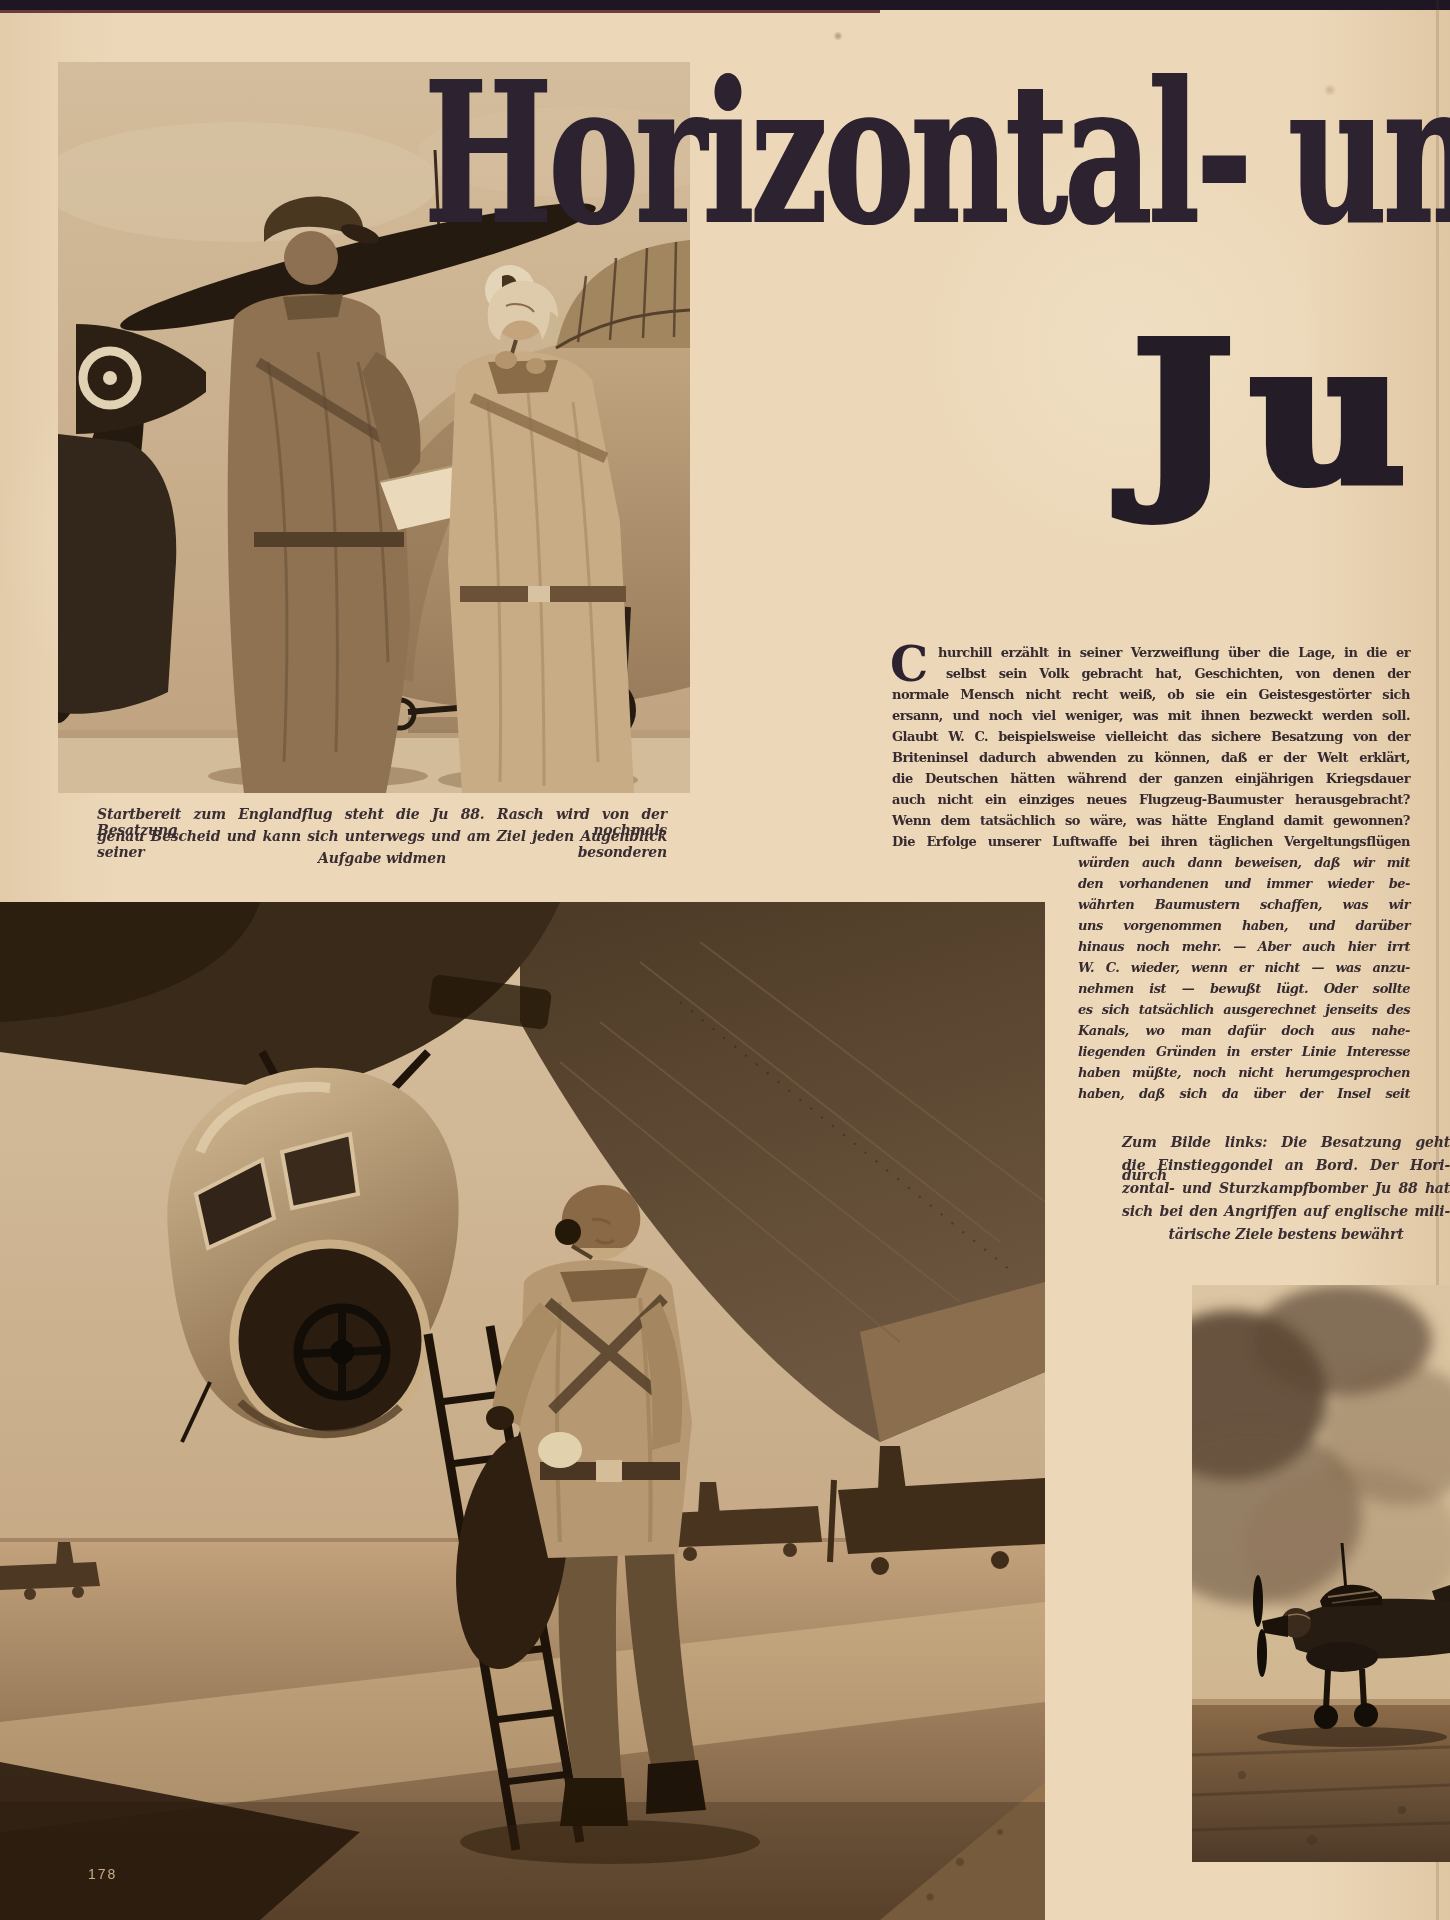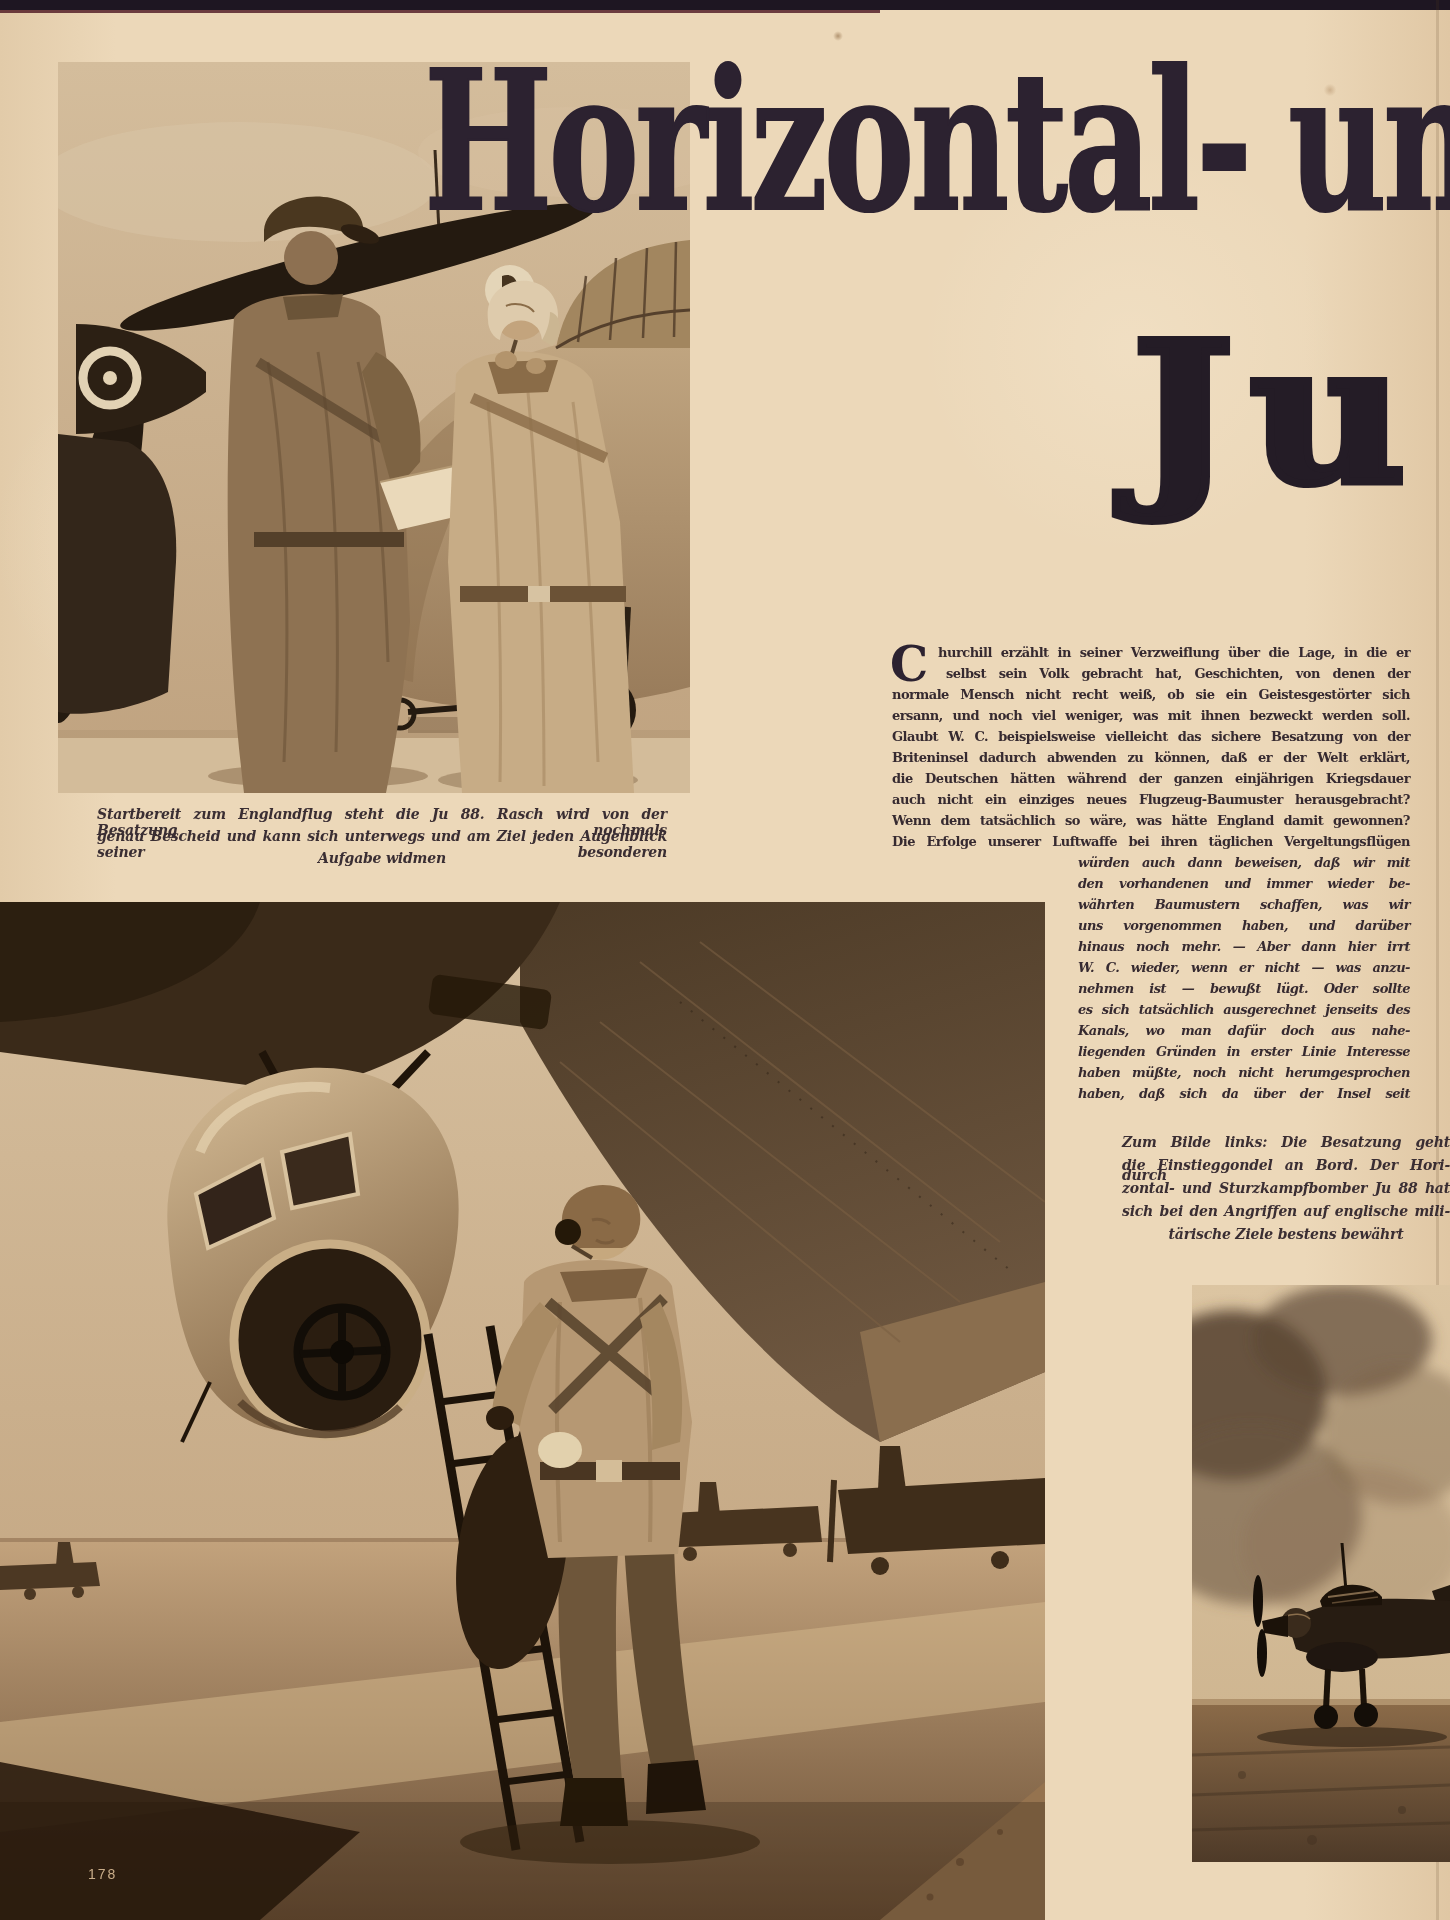--- a/index.html
+++ b/index.html
@@ -17,21 +17,21 @@
   .edge-crease{position:absolute;left:1436px;top:0;width:3px;height:1920px;background:rgba(90,60,30,.16);}
   .top-band{position:absolute;left:0;top:0;width:1450px;height:10px;background:#1e1622;}
   .top-band-red{position:absolute;left:0;top:10px;width:880px;height:3px;background:#4c1520;opacity:.8;}
 
   .photo{position:absolute;display:block;margin:0;padding:0;line-height:0;}
   .photo svg{display:block;}
   .photo-top{left:58px;top:62px;width:632px;height:731px;}
   .photo-main{left:0;top:902px;width:1045px;height:1018px;}
   .photo-right{left:1192px;top:1285px;width:258px;height:577px;}
 
-  .headline{position:absolute;left:0;top:0;width:1450px;height:260px;margin:0;z-index:5;}
+  .headline{position:absolute;left:0;top:12px;width:1450px;height:260px;margin:0;z-index:5;}
   .headline span{position:absolute;top:44px;font-size:136px;font-weight:bold;line-height:1;
     letter-spacing:-4px;color:var(--c-ink,#2c2230);-webkit-text-stroke:1.5px var(--c-ink,#2c2230);
     transform:scaleY(1.42);transform-origin:top left;white-space:nowrap;}
   .headline .part1{left:424px;}
   .headline .part2{left:1288px;}
 
   .ju{position:absolute;left:1132px;top:318px;margin:0;font-size:192px;line-height:1;font-weight:bold;
     letter-spacing:14px;color:#241c26;-webkit-text-stroke:8px #241c26;
     transform:scaleX(1.12);transform-origin:left top;white-space:nowrap;}
 
@@ -171,21 +171,21 @@
         <div class="body-line">die Deutschen hätten während der ganzen einjährigen Kriegsdauer</div>
         <div class="body-line">auch nicht ein einziges neues Flugzeug-Baumuster herausgebracht?</div>
         <div class="body-line">Wenn dem tatsächlich so wäre, was hätte England damit gewonnen?</div>
         <div class="body-line">Die Erfolge unserer Luftwaffe bei ihren täglichen Vergeltungsflügen</div>
       </div>
     <div class="body-block block-narrow">
         <div class="body-line">würden auch dann beweisen, daß wir mit</div>
         <div class="body-line">den vorhandenen und immer wieder be-</div>
         <div class="body-line">währten Baumustern schaffen, was wir</div>
         <div class="body-line">uns vorgenommen haben, und darüber</div>
-        <div class="body-line">hinaus noch mehr. — Aber dann hier irrt</div>
+        <div class="body-line">hinaus noch mehr. — Aber auch hier irrt</div>
         <div class="body-line">W. C. wieder, wenn er nicht — was anzu-</div>
         <div class="body-line">nehmen ist — bewußt lügt.  Oder sollte</div>
         <div class="body-line">es sich tatsächlich ausgerechnet jenseits des</div>
         <div class="body-line">Kanals, wo man dafür doch aus nahe-</div>
         <div class="body-line">liegenden Gründen in erster Linie Interesse</div>
         <div class="body-line">haben müßte, noch nicht herumgesprochen</div>
         <div class="body-line">haben, daß sich da über der Insel seit</div>
       </div>
   </section>
 

